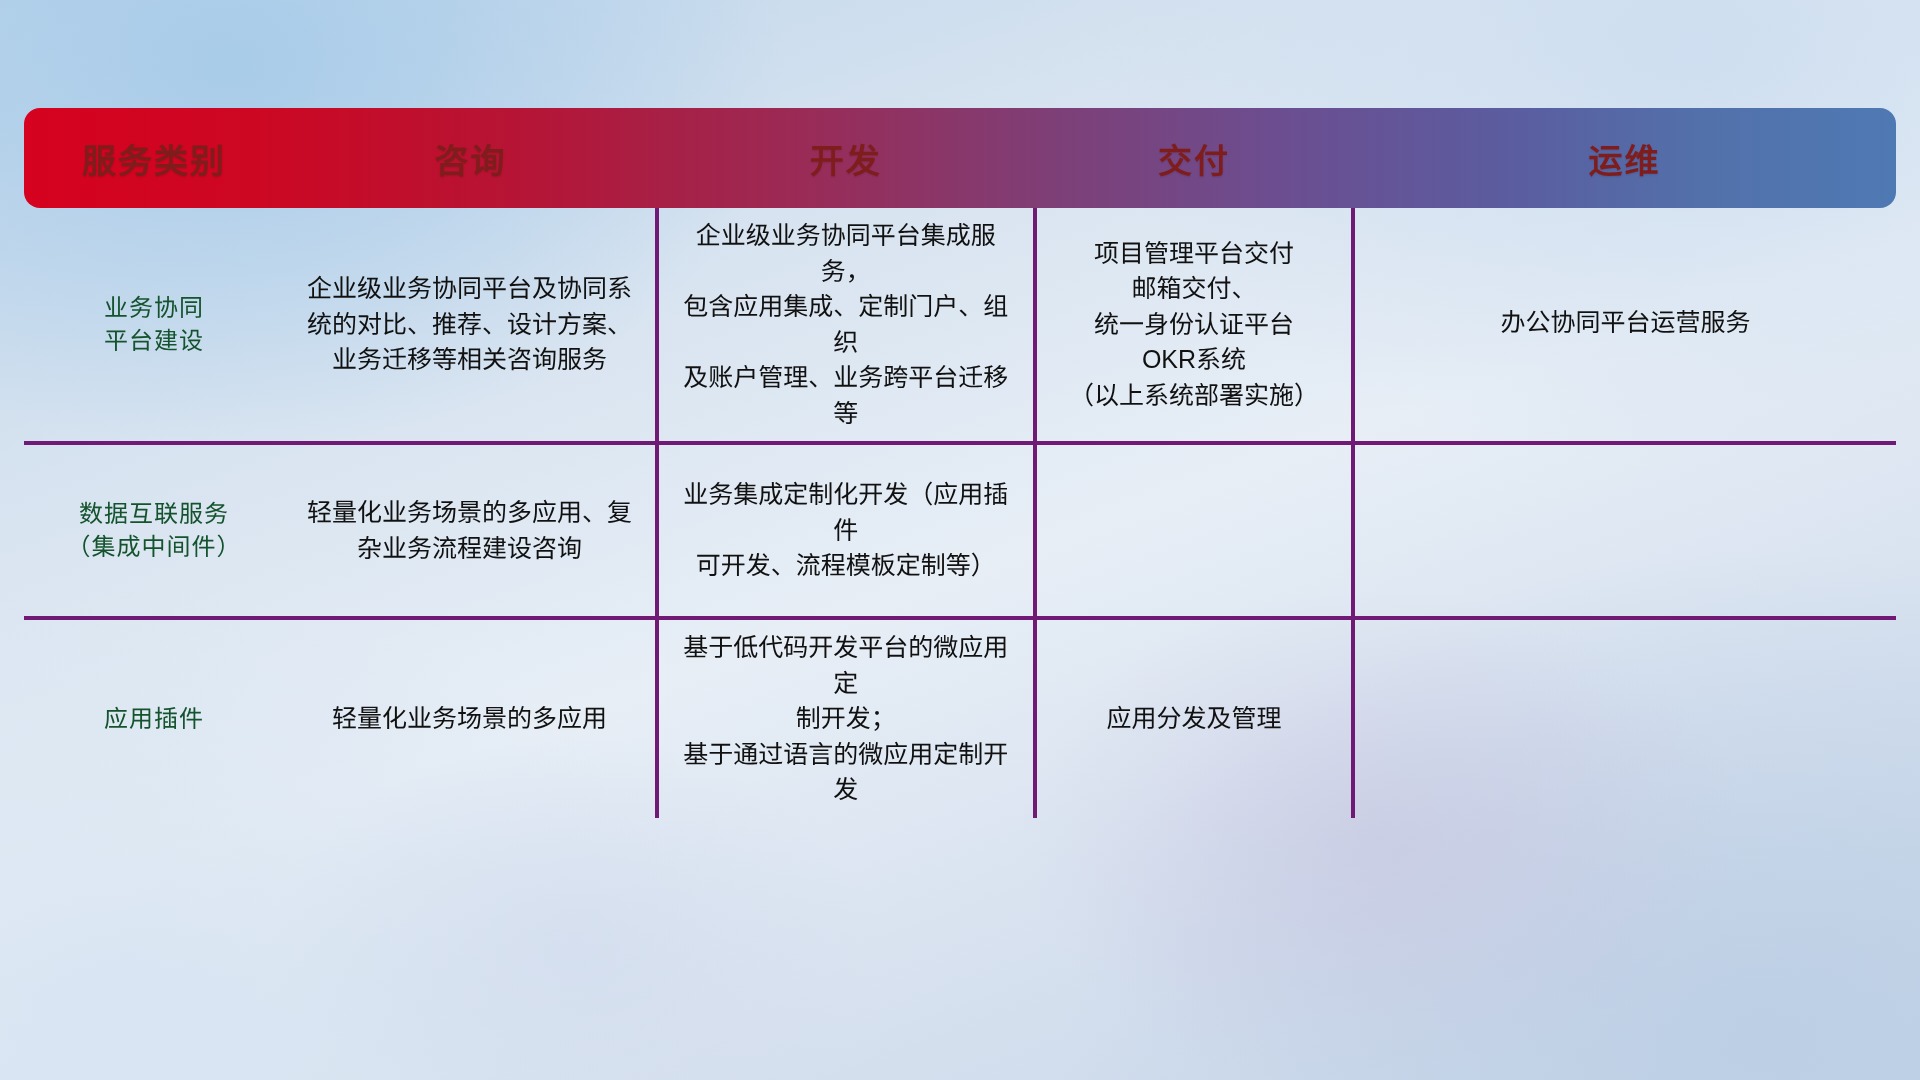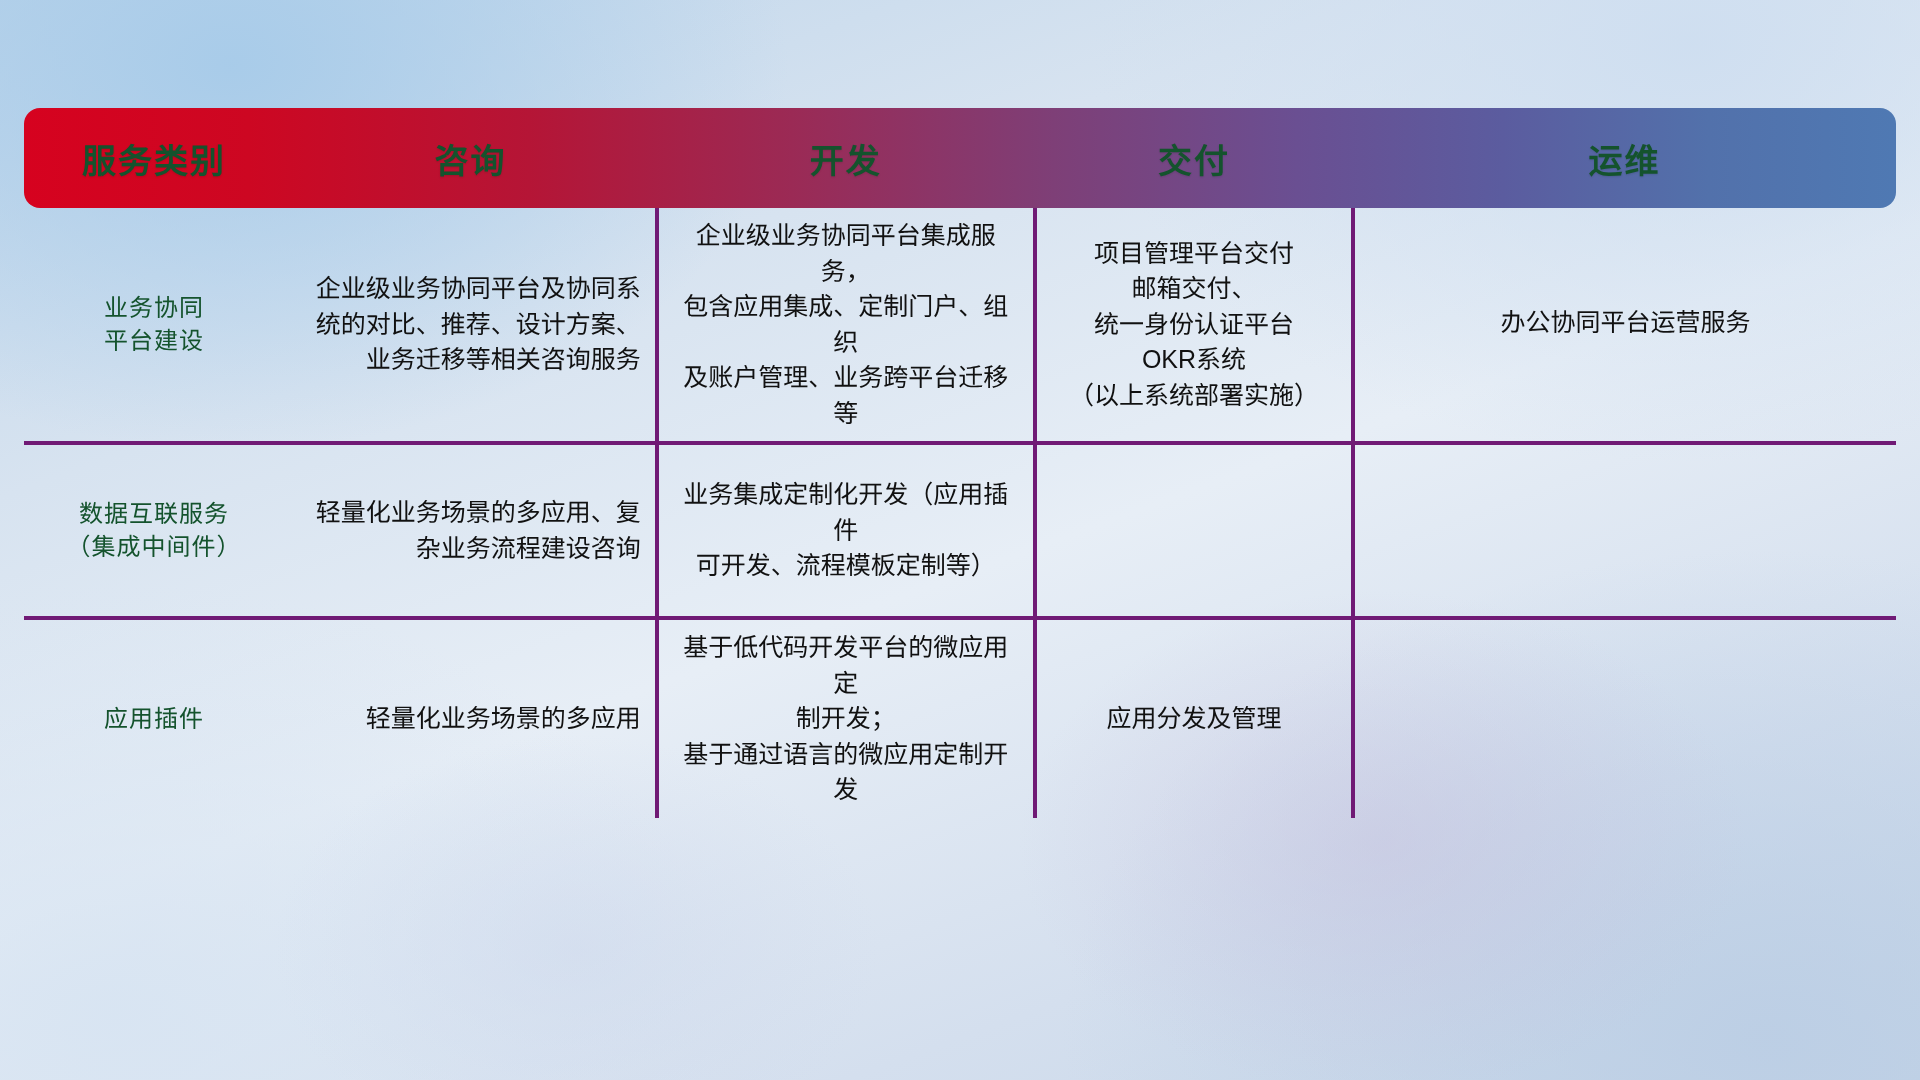--- a/index.html
+++ b/index.html
@@ -54,21 +54,21 @@
 
   
   thead tr {
     height: 100px;
   }
   thead th {
     padding: 11px;
     border: none;
     font-size: 34px;
     font-weight: bold;
-    color: #14532d;
+    color: #7f1d1d;
     text-align: center;
     vertical-align: middle;
     letter-spacing: 2px;
     position: relative;
     z-index: 2;
     text-shadow: 0 1px 2px rgba(0,0,0,0.12);
   }
   #header-band {
     position: absolute;
     left: 0;
@@ -119,21 +119,20 @@
     border-left: none;
     border-right: none;
     font-size: 24px;
     font-weight: normal;
     color: #14532d;
     line-height: 1.35;
     letter-spacing: 1px;
   }
   td.col-consult {
     border-left: none;
-    text-align: right;
   }
   td.cell-empty { }
 
   .cell-text {
     display: block;
     white-space: pre-line;
   }
   .row-label .cell-text {
     white-space: pre-line;
   }

